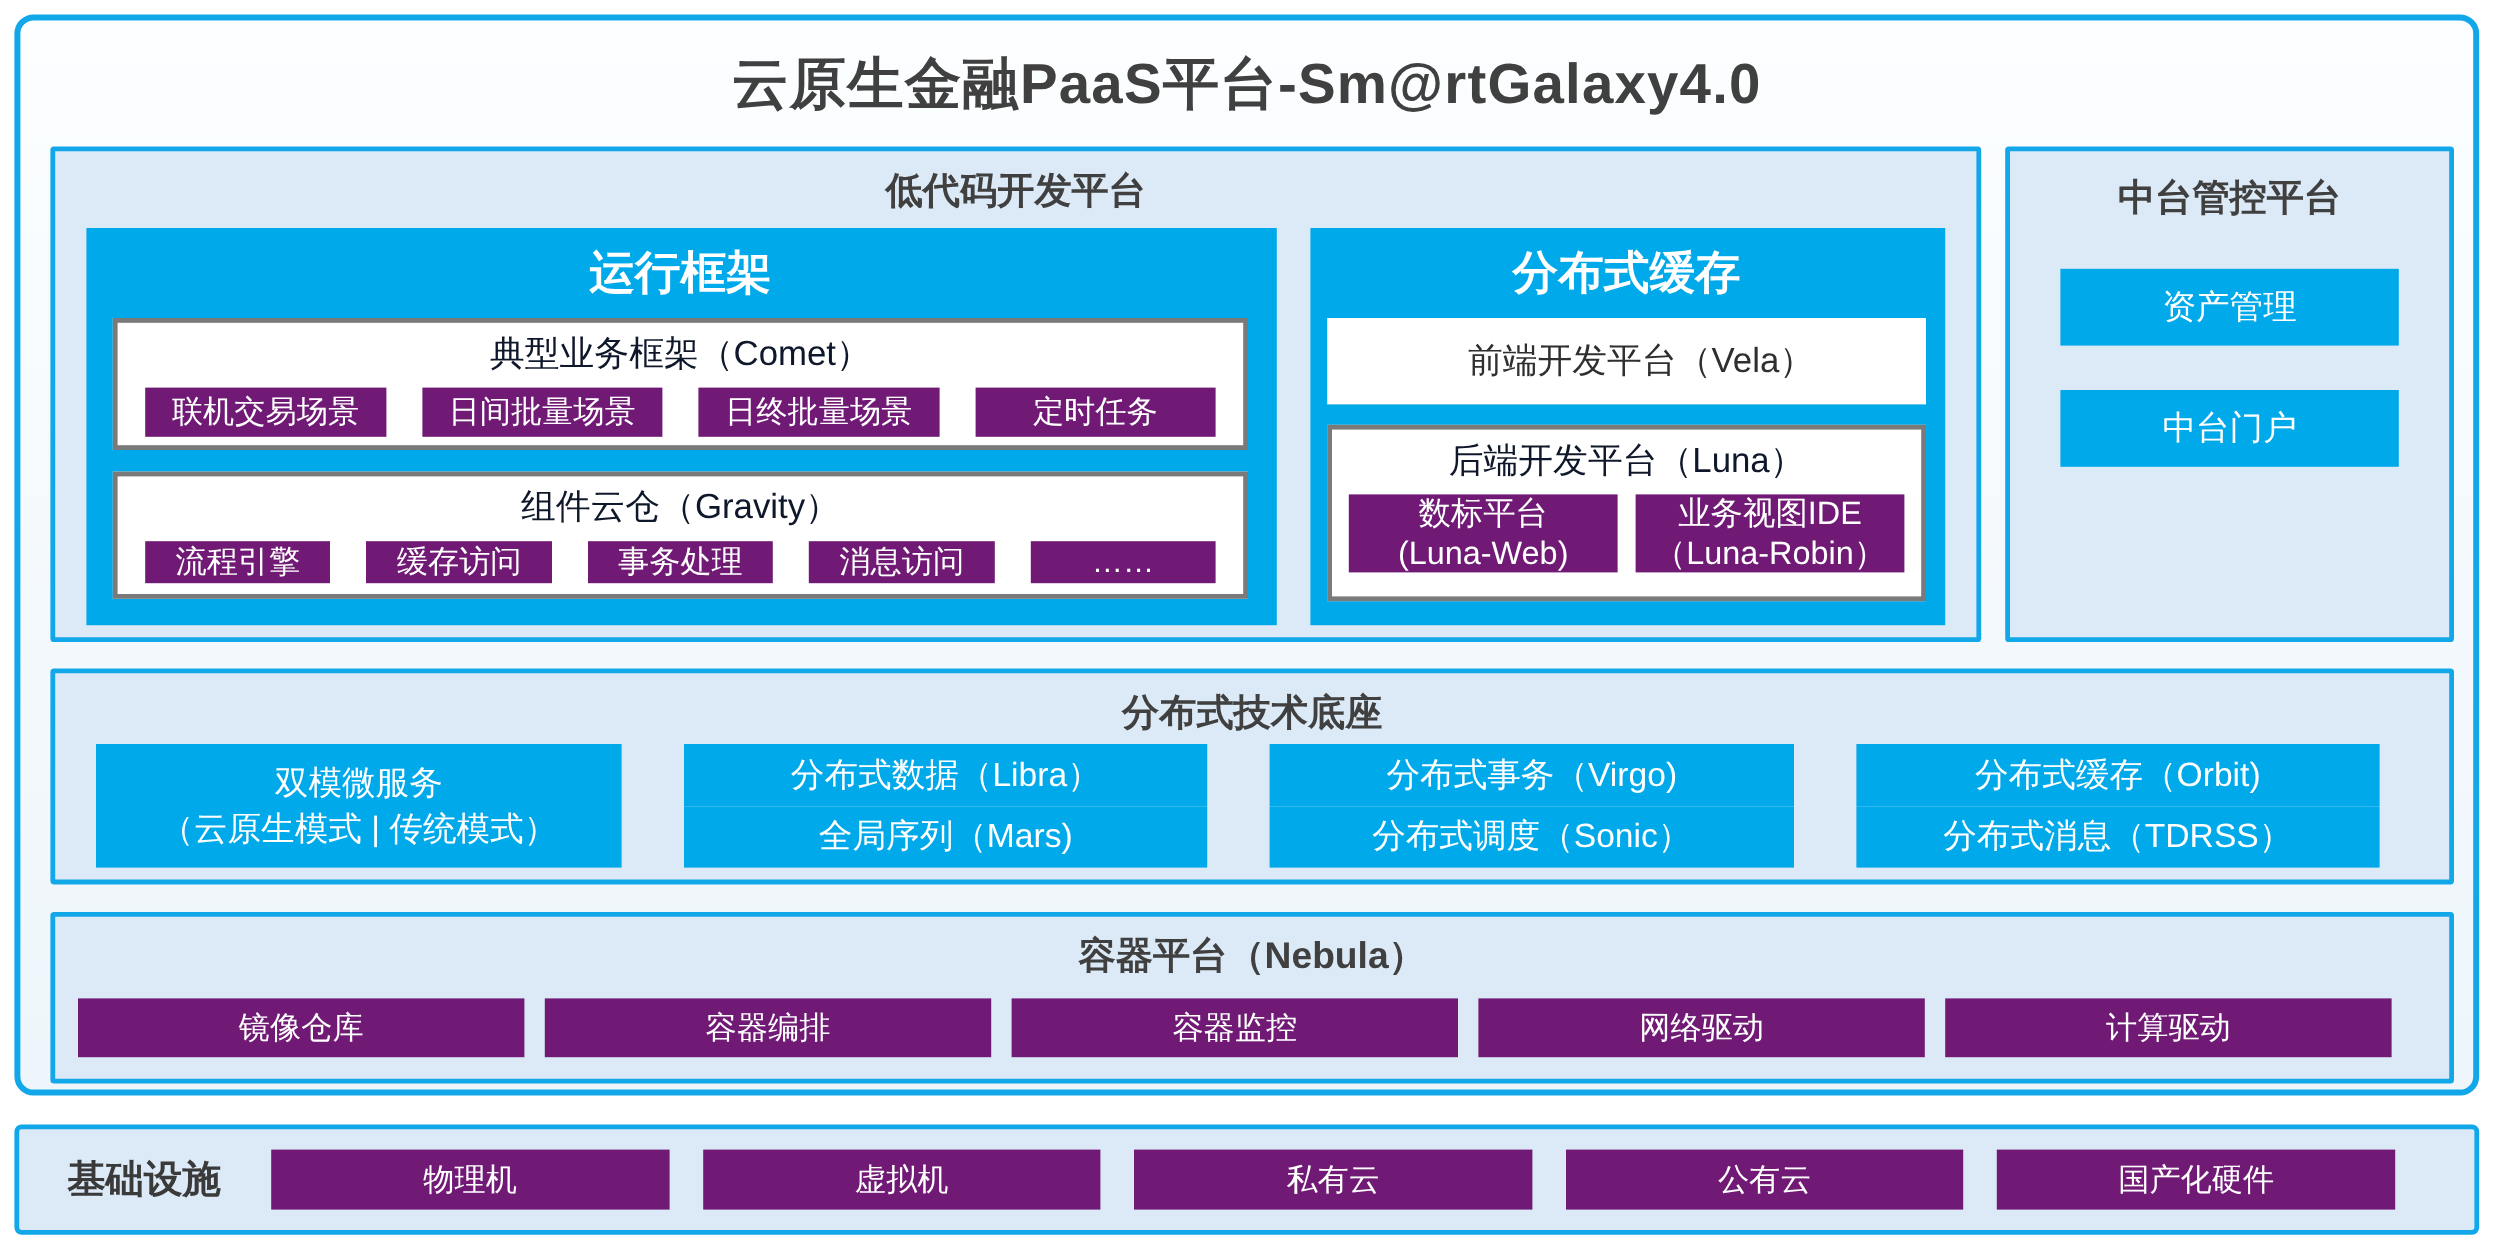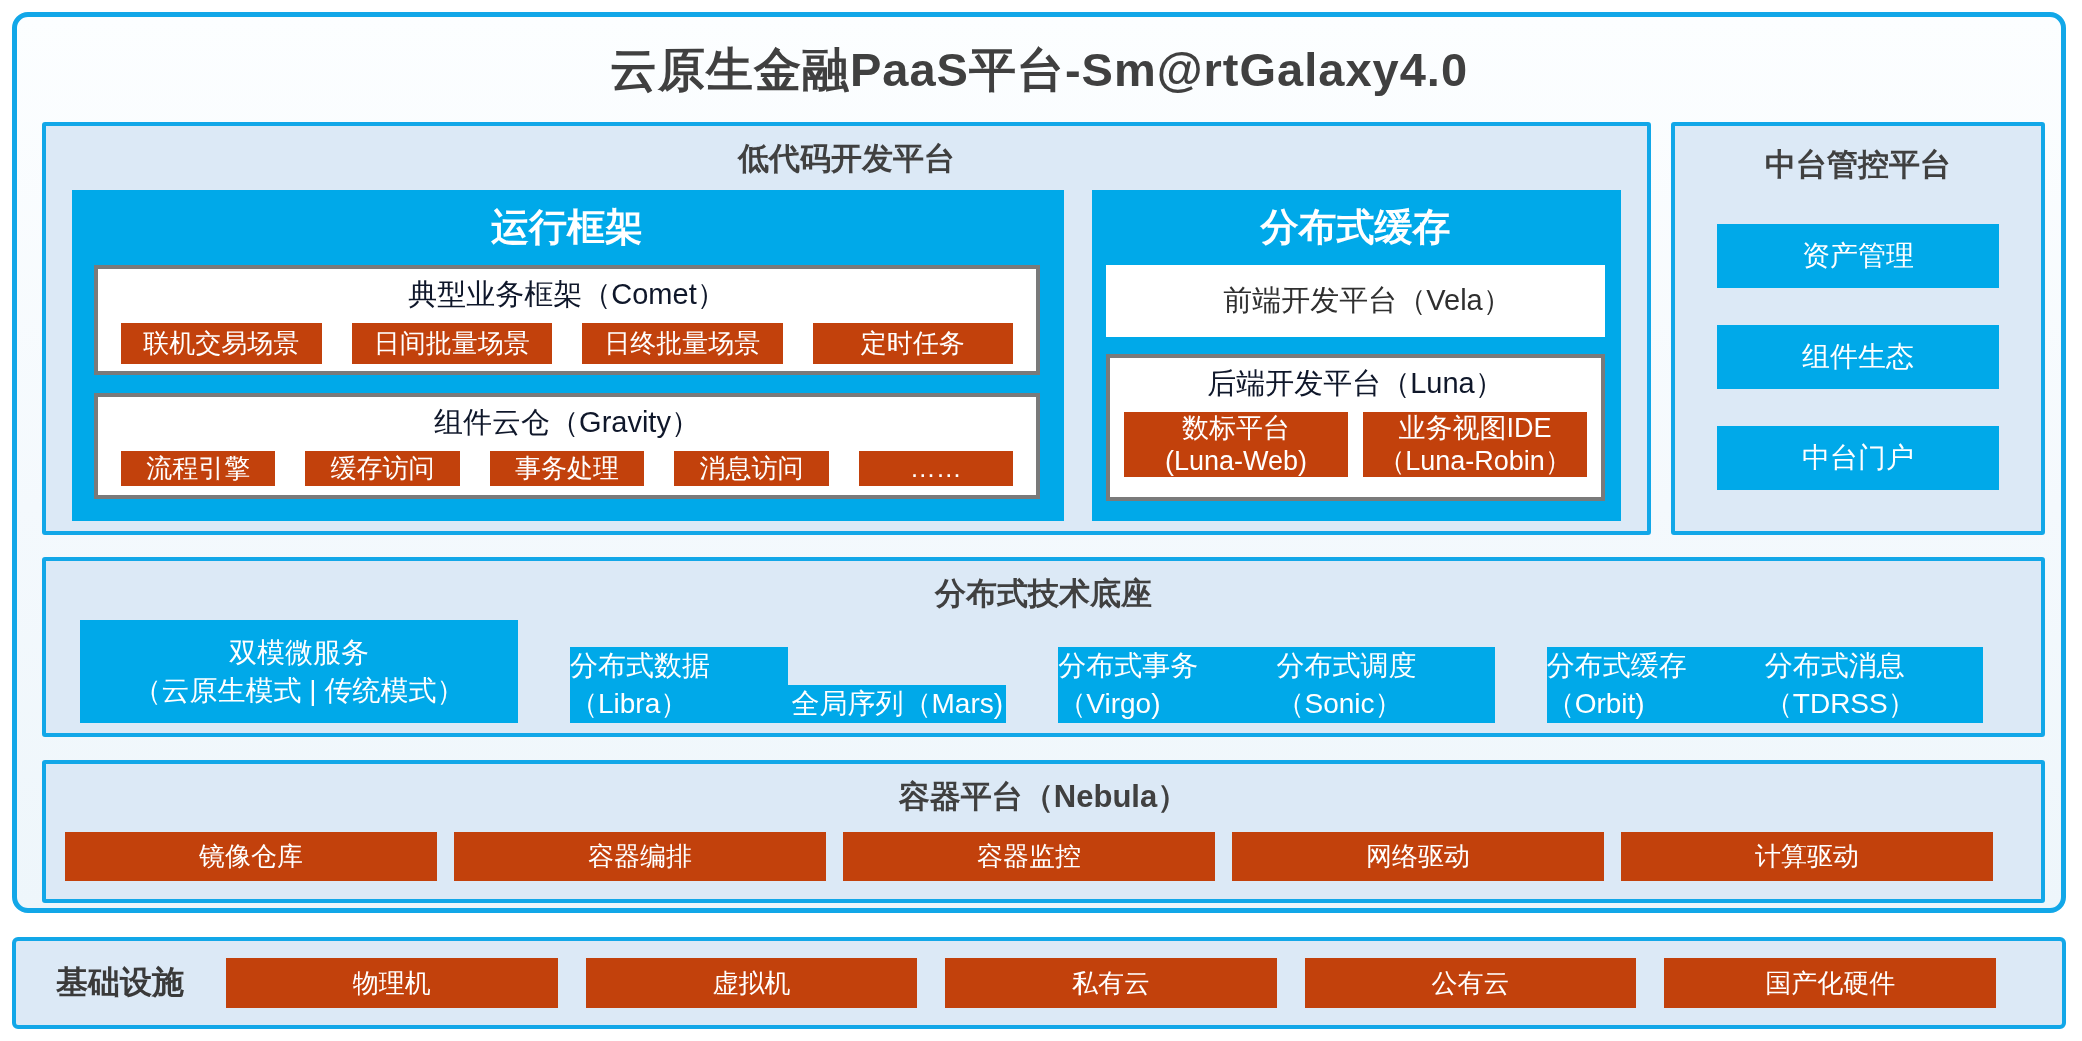--- a/index.html
+++ b/index.html
@@ -34,21 +34,21 @@
   .panel-title{text-align:center;font-size:38px;font-weight:bold;color:#ffffff;margin:4px 0 12px;}
   .white-box{
     background:#ffffff;border:4px solid #7a7a7a;box-sizing:border-box;
     display:flex;flex-direction:column;
   }
   .wb-title{text-align:center;font-size:29px;color:#0f172a;margin:6px 0 8px;}
   .wb-comet{flex:1 0 auto;height:108px;padding:0 23px 7px;margin-bottom:18px;}
   .wb-gravity{flex:1;padding:0 23px 9px;}
   .chip-row{display:flex;gap:30px;flex:1;}
   .chip{
-    background:#c2410c;color:#fff;flex:1;display:flex;align-items:center;justify-content:center;
+    background:#701a75;color:#fff;flex:1;display:flex;align-items:center;justify-content:center;
     font-size:26px;text-align:left;
   }
   
   .wb-vela{
     background:#ffffff;height:73px;display:flex;align-items:center;justify-content:center;
     font-size:29px;color:#2f2f2f;margin-bottom:17px;padding-left:24px;
   }
   .wb-luna{flex:1;padding:0 14px 20px;}
   .chip-row-luna{display:flex;gap:15px;flex:1;}
   .chip-2line{flex-direction:column;line-height:1.2;font-size:27px;}
@@ -60,21 +60,21 @@
     background:#00a9e9;color:#fff;height:64px;display:flex;align-items:center;justify-content:center;
     font-size:28px;
   }
   
   .distributed{left:25px;top:540px;width:2003px;height:180px;}
   .dist-grid{position:absolute;left:34px;right:58px;top:59px;bottom:10px;display:flex;gap:52px;}
   .dist-tall{
     width:438px;background:#00a9e9;color:#fff;display:flex;flex-direction:column;
     align-items:center;justify-content:center;font-size:28px;line-height:1.35;text-align:center;
   }
-  .dist-col{flex:1;display:flex;flex-direction:row;align-items:flex-end;}
+  .dist-col{flex:1;display:flex;flex-direction:column;}
   .dist-cell{
     background:#00a9e9;color:#fff;flex:1;display:flex;align-items:center;justify-content:center;
     font-size:28px;
   }
   
   .containerp{left:25px;top:743px;width:2003px;height:143px;}
   .cp-row{position:absolute;left:19px;right:48px;top:68px;height:49px;display:flex;gap:17px;}
   
   .infra{
     position:absolute;left:12px;top:937px;width:2054px;height:92px;
@@ -142,21 +142,20 @@
           </div>
         </div>
 
       </div>
     </div>
 
     <div class="secbox midplat">
       <div class="sec-title">中台管控平台</div>
       <div class="mid-buttons">
         <div class="mid-btn">资产管理</div>
-        <div class="mid-btn">组件生态</div>
         <div class="mid-btn">中台门户</div>
       </div>
     </div>
 
     <div class="secbox distributed">
       <div class="sec-title">分布式技术底座</div>
       <div class="dist-grid">
         <div class="dist-tall">
           <span>双模微服务</span>
           <span>（云原生模式 | 传统模式）</span>

